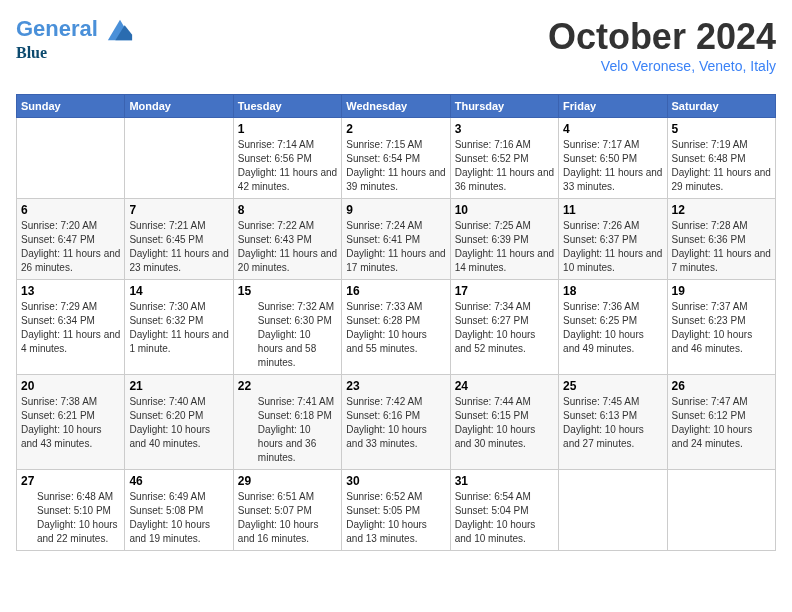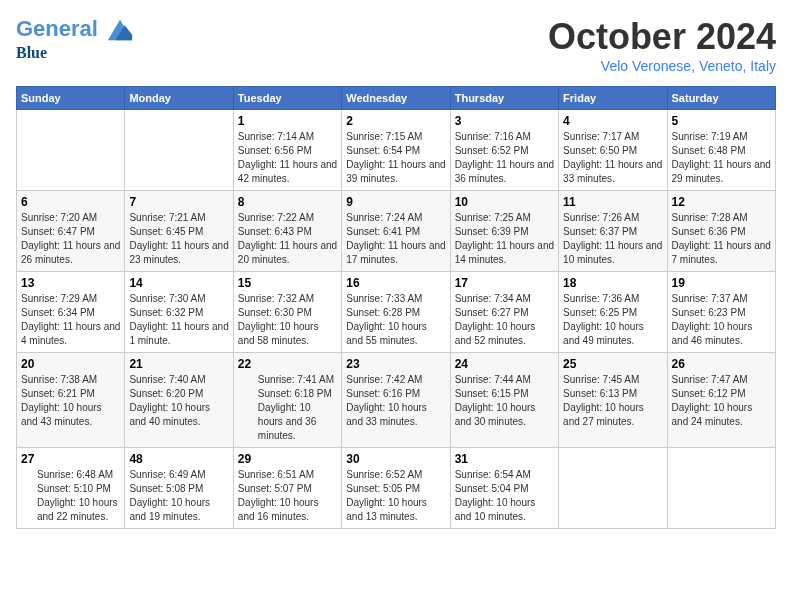--- a/index.html
+++ b/index.html
@@ -7,21 +7,21 @@
       font-family: Arial, sans-serif;
       background: #fff;
       width: 792px;
       min-height: 612px;
       padding: 16px;
     }
     .header {
       display: flex;
       justify-content: space-between;
       align-items: flex-start;
-      margin-bottom: 12px;
+      margin-bottom: 20px;
       gap: 26px;
     }
     .logo {
       display: flex;
       align-items: center;
     }
     .logo-text {
       font-size: 22px;
       font-weight: bold;
       color: #333;
@@ -204,21 +204,21 @@
 Daylight: 11 hours and 4 minutes.</div>
         </td>
         <td>
           <span class="day-num">14</span>
           <div class="day-info" style="white-space: pre-line;">Sunrise: 7:30 AM
 Sunset: 6:32 PM
 Daylight: 11 hours and 1 minute.</div>
         </td>
         <td>
           <span class="day-num">15</span>
-          <div class="day-info" style="white-space: pre-line;">Sunrise: 7:32 AM
+          <div class="day-info" style="white-space: pre-line; margin-left: 20px;">Sunrise: 7:32 AM
 Sunset: 6:30 PM
 Daylight: 10 hours and 58 minutes.</div>
         </td>
         <td>
           <span class="day-num">16</span>
           <div class="day-info" style="white-space: pre-line;">Sunrise: 7:33 AM
 Sunset: 6:28 PM
 Daylight: 10 hours and 55 minutes.</div>
         </td>
         <td>
@@ -285,21 +285,21 @@
         </td>
       </tr>
       <tr>
         <td>
           <span class="day-num">27</span>
           <div class="day-info" style="white-space: pre-line; margin-left: 16px;">Sunrise: 6:48 AM
 Sunset: 5:10 PM
 Daylight: 10 hours and 22 minutes.</div>
         </td>
         <td>
-          <span class="day-num">48</span>
+          <span class="day-num">46</span>
           <div class="day-info" style="white-space: pre-line;">Sunrise: 6:49 AM
 Sunset: 5:08 PM
 Daylight: 10 hours and 19 minutes.</div>
         </td>
         <td>
           <span class="day-num">29</span>
           <div class="day-info" style="white-space: pre-line;">Sunrise: 6:51 AM
 Sunset: 5:07 PM
 Daylight: 10 hours and 16 minutes.</div>
         </td>

